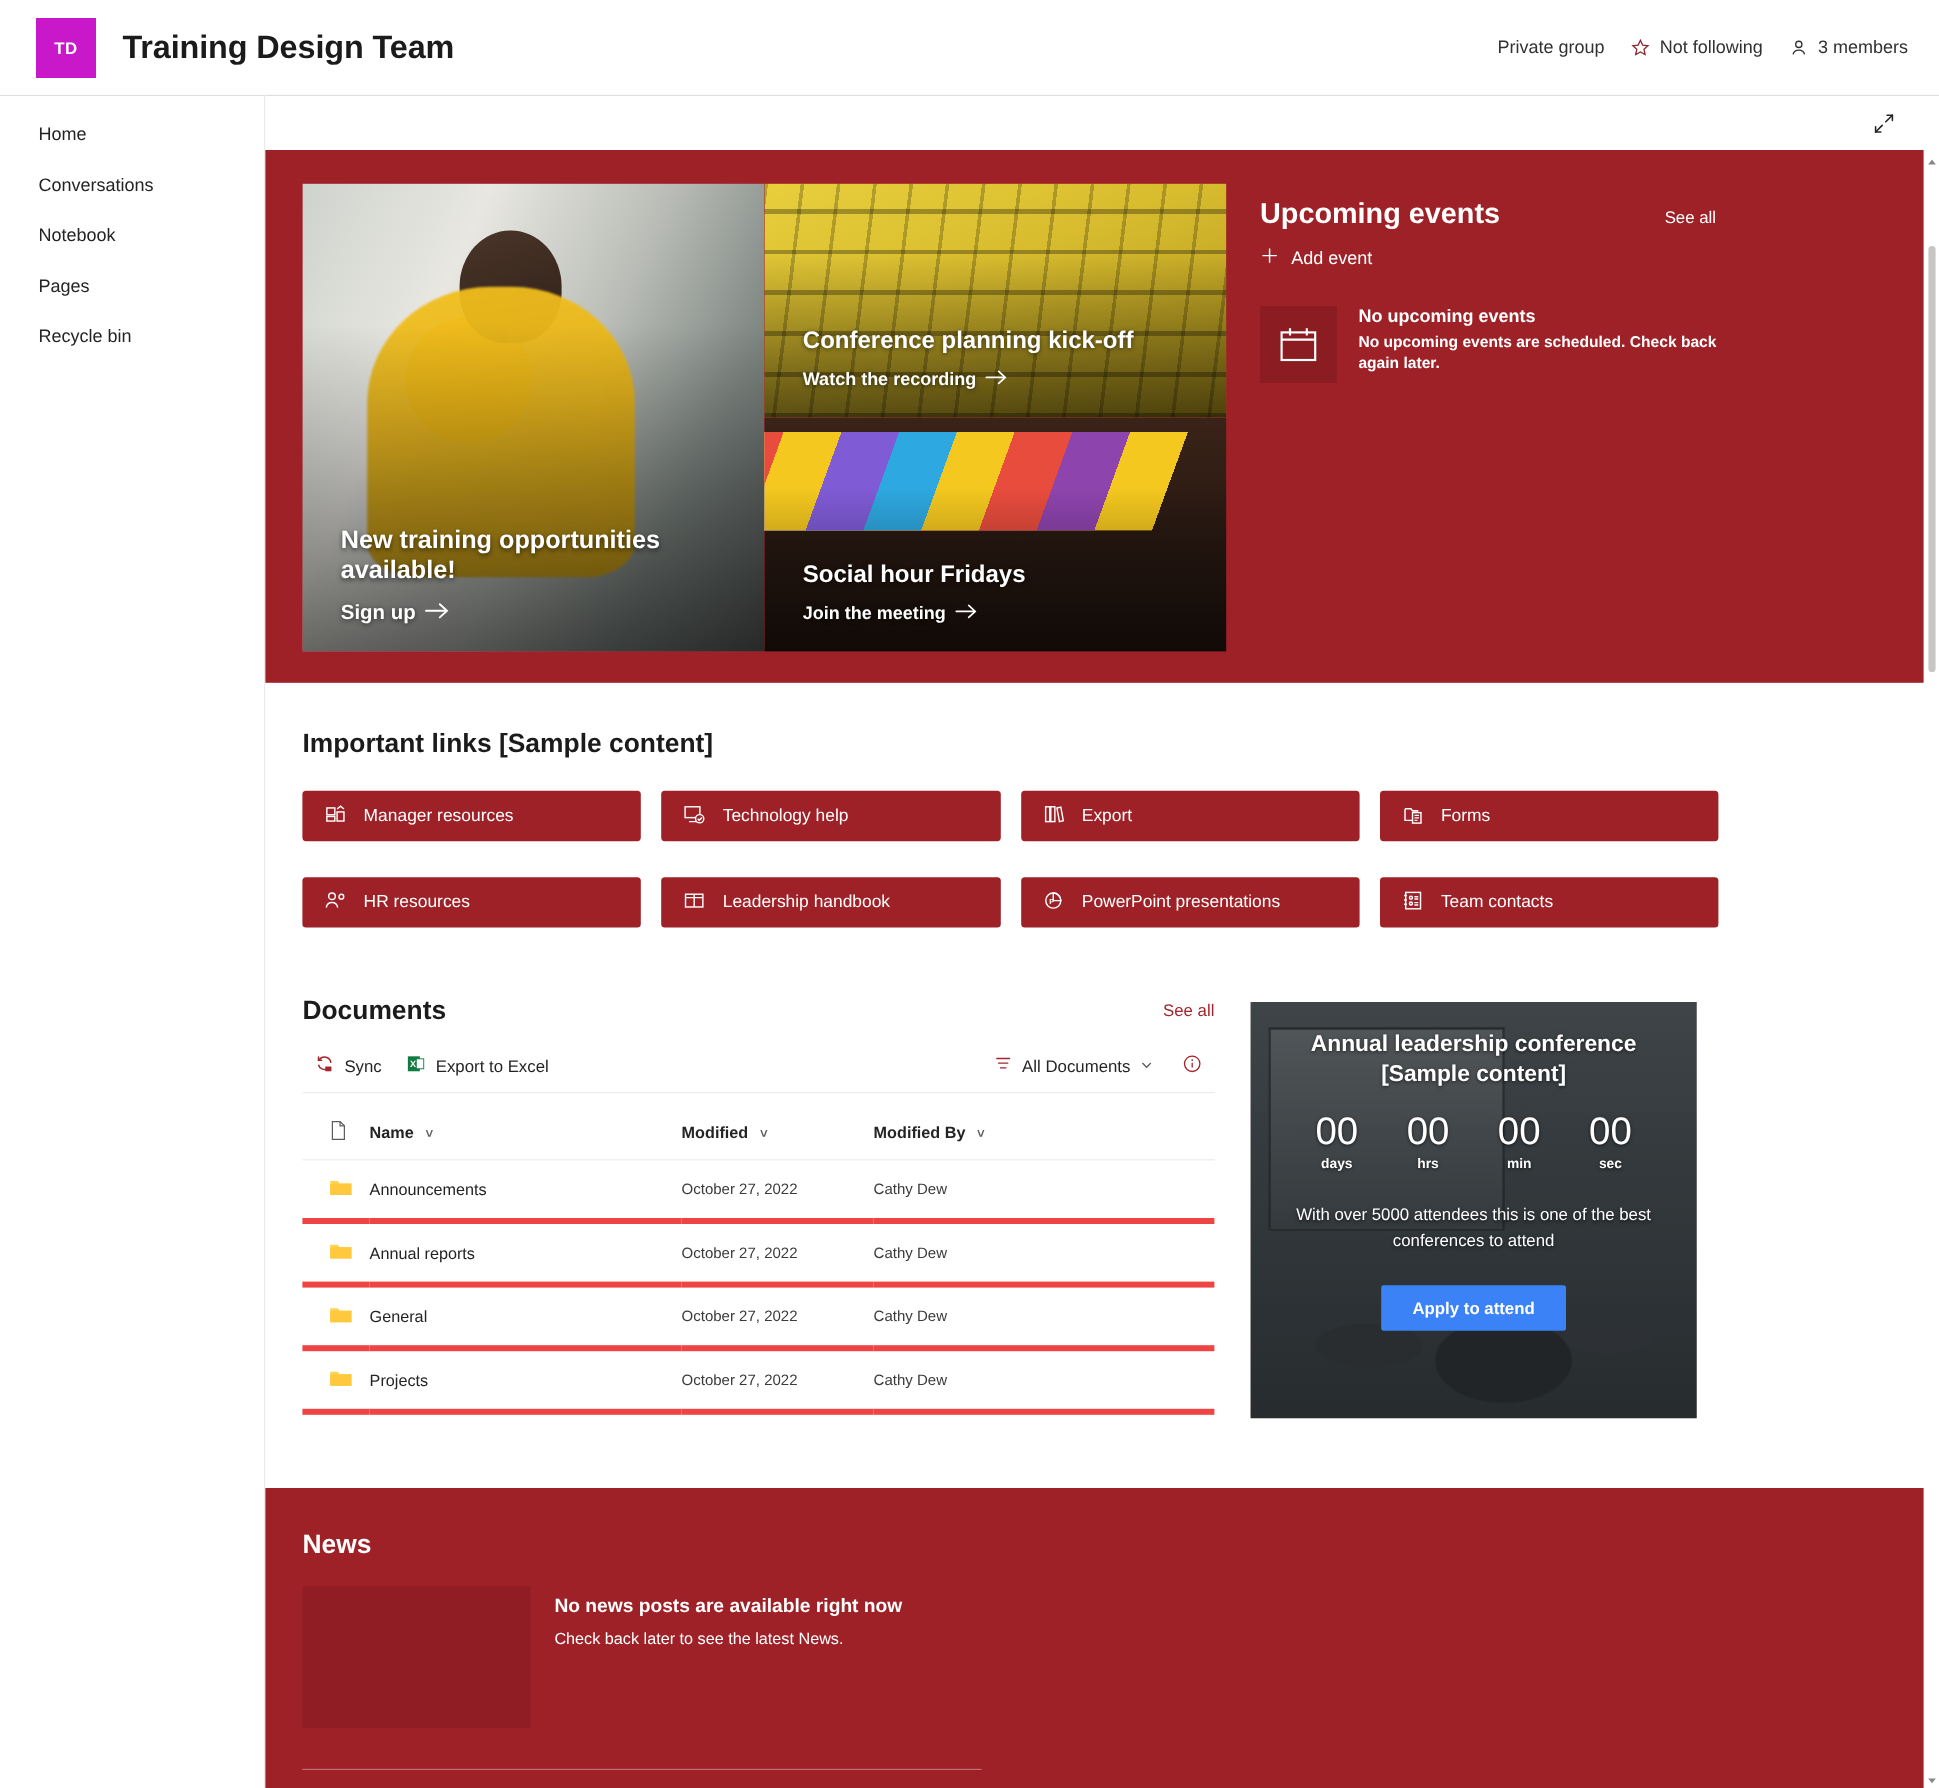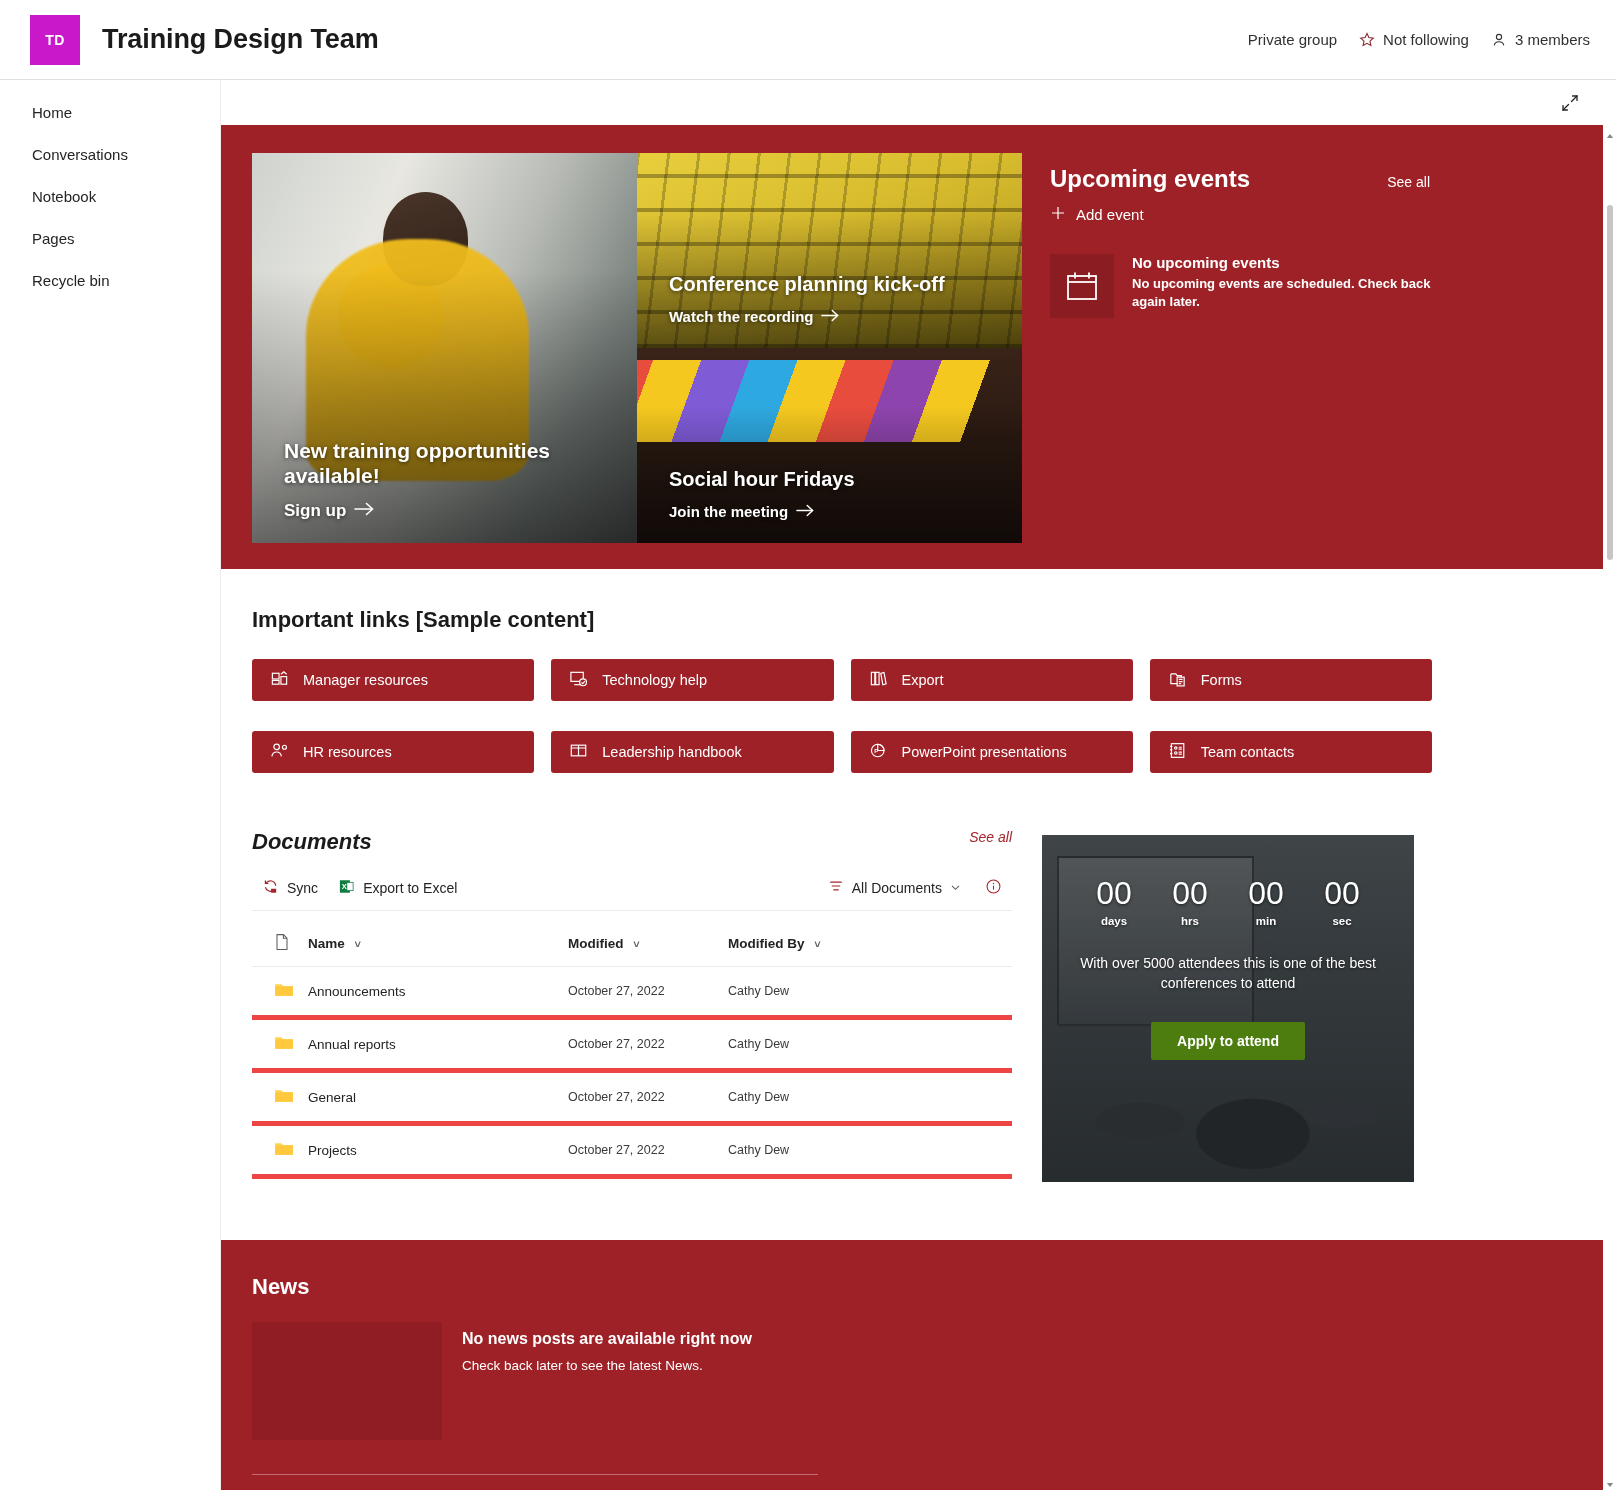--- a/index.html
+++ b/index.html
@@ -248,21 +248,21 @@
     padding: 0 18px;
     font-size: 14.5px;
     cursor: pointer;
   }
   .link-card svg { flex: 0 0 auto; }
 
   
   .docs-row { display: flex; padding: 56px 30px 0 31px; gap: 30px; }
   .docs-col { flex: 1 1 auto; max-width: 760px; }
   .docs-head {
-    display: flex; align-items: flex-start; justify-content: space-between; font-style: italic;
+    display: flex; align-items: center; justify-content: space-between;
   }
   .see-all-red { font-size: 14px; color: #a4262c; cursor: pointer; }
   .docs-toolbar {
     margin-top: 16px;
     display: flex; align-items: center;
     height: 40px;
     border-bottom: 1px solid #edebe9;
     padding-bottom: 6px;
   }
   .tb-btn {
@@ -333,21 +333,21 @@
   .countdown { margin-top: 18px; display: flex; gap: 22px; }
   .cd-unit { width: 54px; text-align: center; }
   .cd-num { font-size: 32px; font-weight: 400; line-height: 1; text-shadow: 0 1px 3px rgba(0,0,0,.6); }
   .cd-lbl { margin-top: 6px; font-size: 11.5px; font-weight: 700; text-shadow: 0 1px 3px rgba(0,0,0,.6); }
   .conf-desc {
     margin-top: 26px; font-size: 14px; line-height: 1.45; max-width: 310px;
     text-shadow: 0 1px 3px rgba(0,0,0,.6);
   }
   .conf-btn {
     margin-top: 28px;
-    background: #4d7c0f; color: #ffffff;
+    background: #3b82f6; color: #ffffff;
     border: none; border-radius: 2px;
     padding: 11px 26px;
     font-size: 14px; font-weight: 700;
     font-family: "Liberation Sans", sans-serif;
     cursor: pointer;
     text-align: right;
   }
 
   
   .news-band {
@@ -777,20 +777,21 @@
               </tr>
 
             </tbody>
           </table>
         </div>
 
         <div class="conf-card">
           <div class="conf-bg"></div>
           <div class="conf-scrim"></div>
           <div class="conf-inner">
+            <div class="conf-title">Annual leadership conference [Sample content]</div>
 
             <div class="countdown">
               <div class="cd-unit">
                 <div class="cd-num">00</div>
                 <div class="cd-lbl">days</div>
               </div>
               <div class="cd-unit">
                 <div class="cd-num">00</div>
                 <div class="cd-lbl">hrs</div>
               </div>

